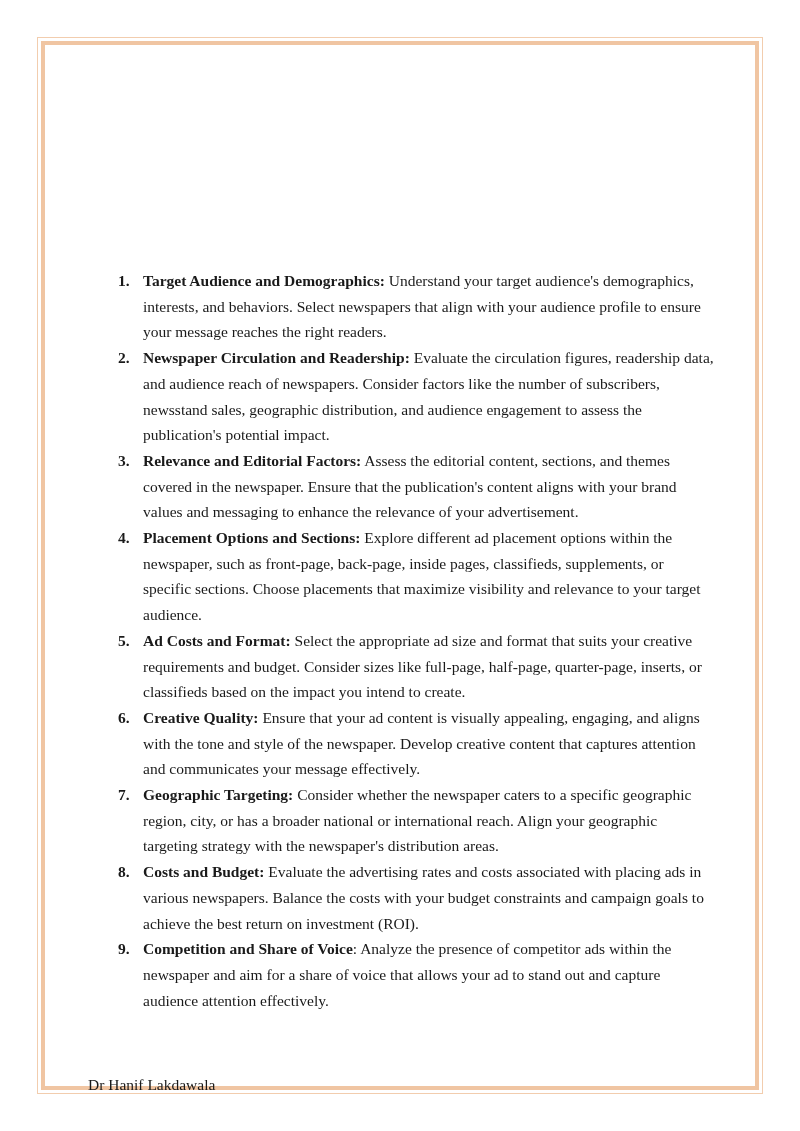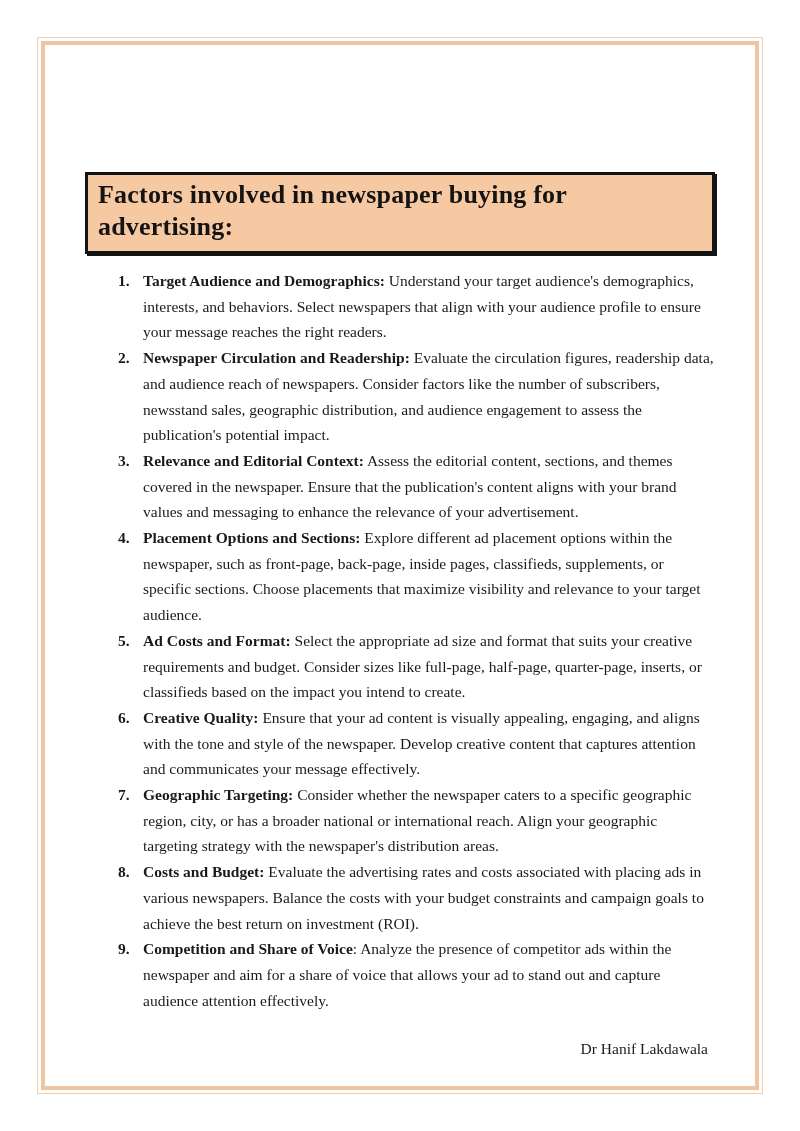--- a/index.html
+++ b/index.html
@@ -63,50 +63,48 @@
   .li .li-body {
     flex: 1 1 auto;
   }
   .li .li-body b {
     font-weight: bold;
   }
   .doc-footer {
     position: absolute;
     left: 88px;
     right: 92px;
-    top: 1038px;
+    top: 1074px;
     display: flex;
     justify-content: flex-end;
     font-size: 15.5px;
     line-height: 22px;
+    flex-direction: column;
   }
 </style>
 </head>
 <body>
 
 <div class="page">
 
   <div class="page-frame"></div>
 
-  <div class="title-box">
-    <h1>Factors involved in newspaper buying for advertising:</h1>
-  </div>
 
   <div class="factors-list">
       <div class="li">
         <span class="num">1.</span>
         <div class="li-body"><b>Target Audience and Demographics:</b> Understand your target audience's demographics, interests, and behaviors. Select newspapers that align with your audience profile to ensure your message reaches the right readers.</div>
       </div>
       <div class="li">
         <span class="num">2.</span>
         <div class="li-body"><b>Newspaper Circulation and Readership:</b> Evaluate the circulation figures, readership data, and audience reach of newspapers. Consider factors like the number of subscribers, newsstand sales, geographic distribution, and audience engagement to assess the publication's potential impact.</div>
       </div>
       <div class="li">
         <span class="num">3.</span>
-        <div class="li-body"><b>Relevance and Editorial Context:</b> Assess the editorial content, sections, and themes covered in the newspaper. Ensure that the publication's content aligns with your brand values and messaging to enhance the relevance of your advertisement.</div>
+        <div class="li-body"><b>Relevance and Editorial Factors:</b> Assess the editorial content, sections, and themes covered in the newspaper. Ensure that the publication's content aligns with your brand values and messaging to enhance the relevance of your advertisement.</div>
       </div>
       <div class="li">
         <span class="num">4.</span>
         <div class="li-body"><b>Placement Options and Sections:</b> Explore different ad placement options within the newspaper, such as front-page, back-page, inside pages, classifieds, supplements, or specific sections. Choose placements that maximize visibility and relevance to your target audience.</div>
       </div>
       <div class="li">
         <span class="num">5.</span>
         <div class="li-body"><b>Ad Costs and Format:</b> Select the appropriate ad size and format that suits your creative requirements and budget. Consider sizes like full-page, half-page, quarter-page, inserts, or classifieds based on the impact you intend to create.</div>
       </div>
       <div class="li">

